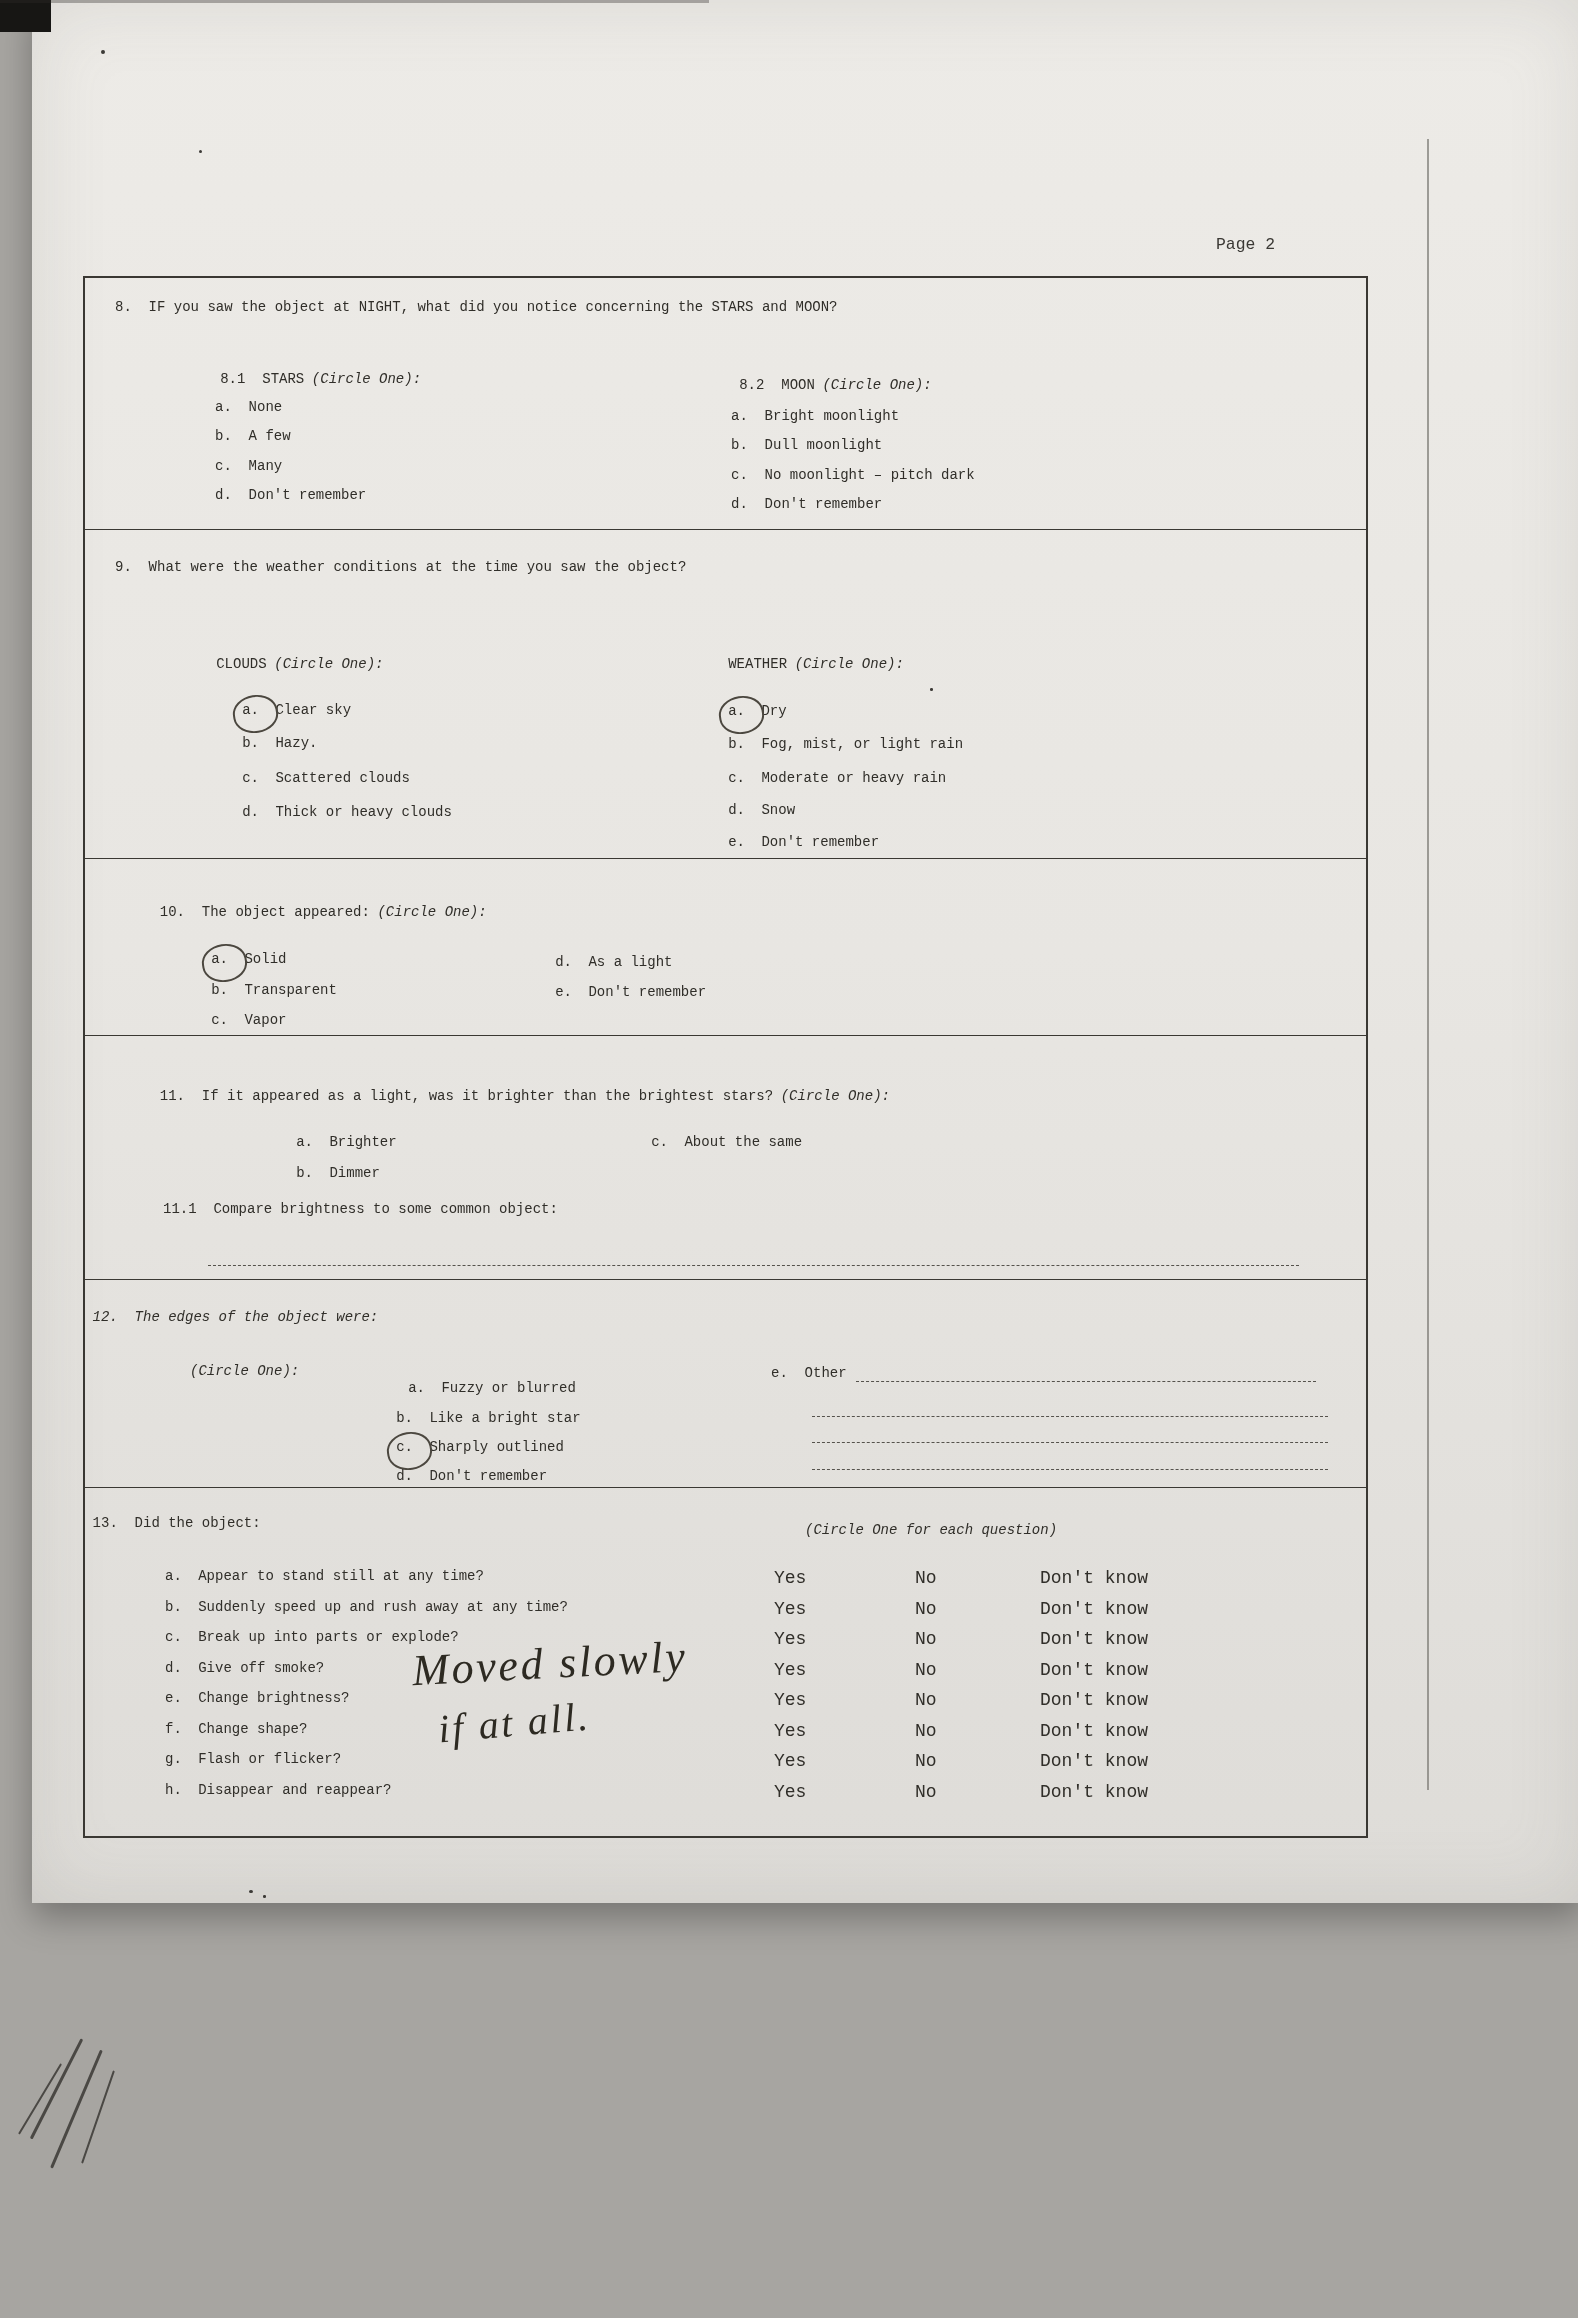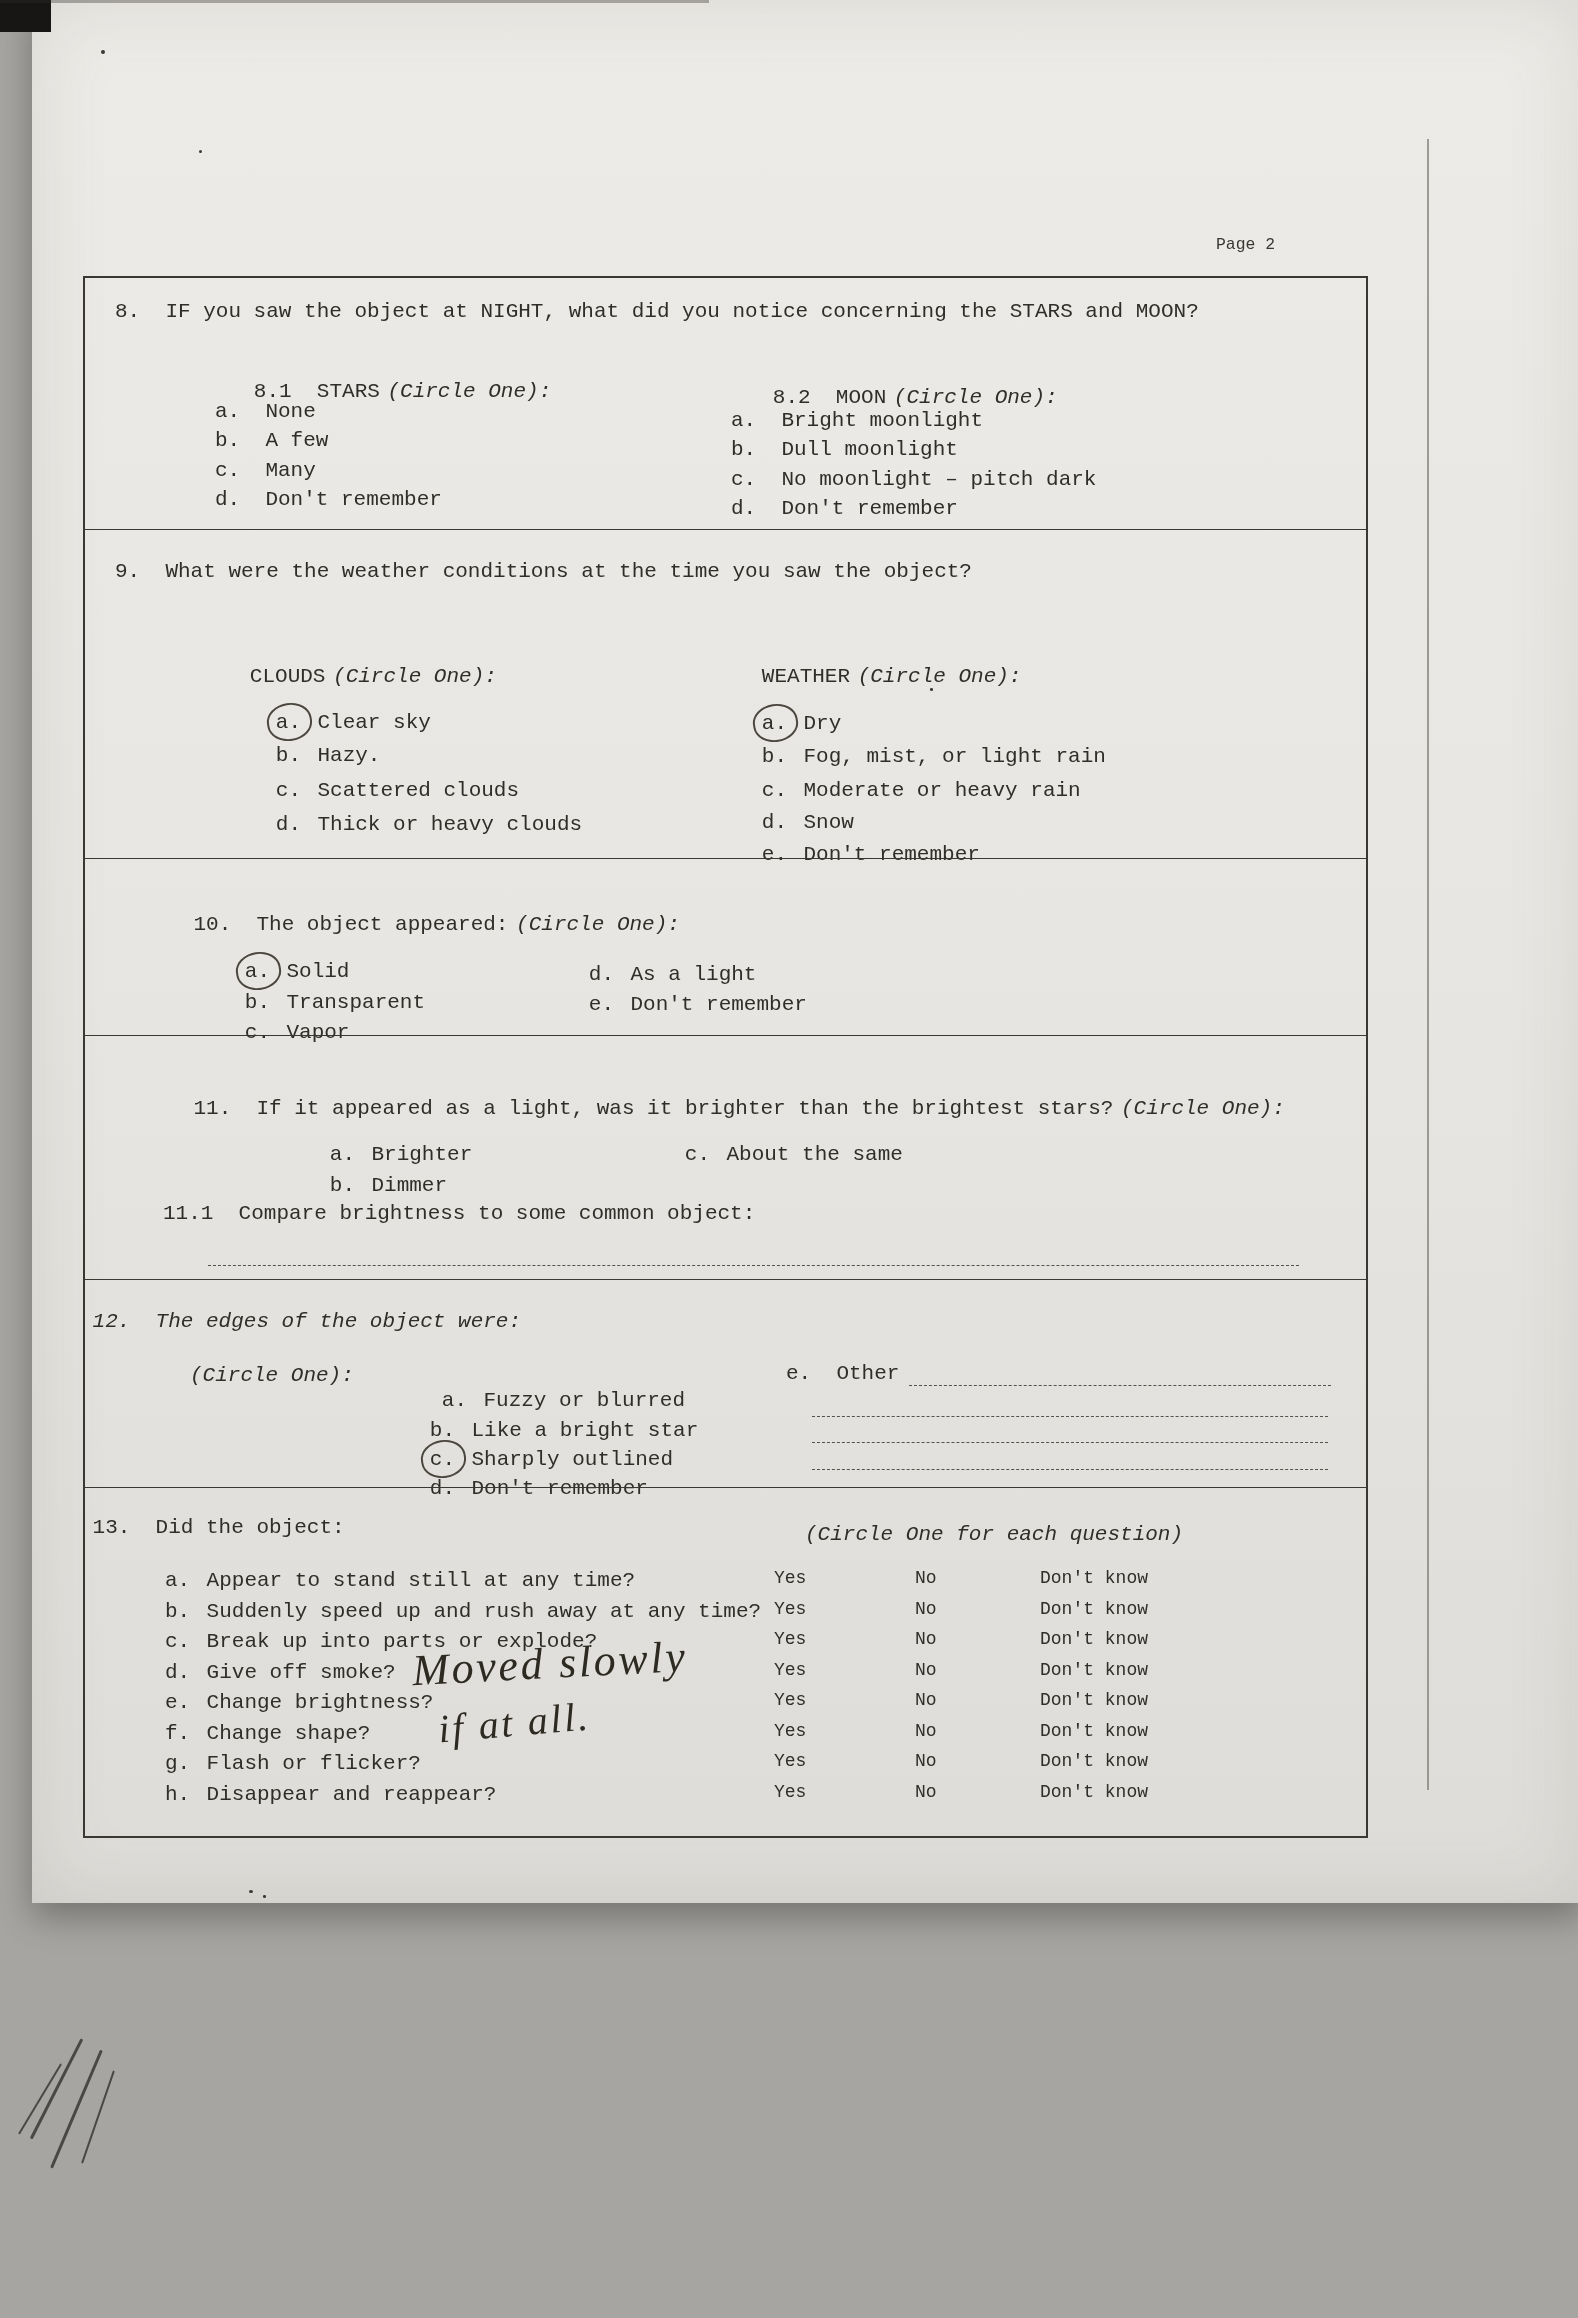--- a/index.html
+++ b/index.html
@@ -12,21 +12,21 @@
   }
   .canvas { position:absolute; inset:0; }
 
   .paper {
     position:absolute; left:32px; top:0; width:1551px; height:1903px;
     background:linear-gradient(180deg,#edebe7 0%,#e8e6e2 50%,#dedcd8 100%);
     box-shadow:0 14px 33px rgba(0,0,0,.30), inset 0 0 76px rgba(115,113,106,.16);
   }
 
   .pos { position:absolute; white-space:pre; }
-  .txt { font-size:21px; color:#302e29; line-height:1.2; }
+  .txt { font-size:14px; color:#302e29; line-height:1.2; }
   .it  { font-style:italic; }
   .sp  { margin-left:7.6px; }
 
   .page-label { font-size:16.4px; color:#3a3834; }
 
   .form-box {
     position:absolute; left:51px; top:276px; width:1285px; height:1562px;
     border:2.2px solid #3a3833;
   }
   .divider { position:absolute; left:0; width:100%; height:0; border-top:1.6px solid #3a3833; }
@@ -203,21 +203,21 @@
       <div class="pos txt" style="left:244px; top:1144px;">
         <span class="circled">c.</span><span class="lbl">Sharply outlined</span>
       </div>
       <div class="pos txt" style="left:244px; top:1115px;">
         <span>b.</span><span class="lbl">Like a bright star</span>
       </div>
       <div class="pos txt" style="left:244px; top:1173px;">
         <span>d.</span><span class="lbl">Don't remember</span>
       </div>
 
-      <div class="other-row" style="left:701px; top:1083px; width:545px;">
+      <div class="other-row" style="left:686px; top:1083px; width:545px;">
         <span class="txt" style="white-space:pre;">e.  Other</span>
         <span class="fill-line"></span>
       </div>
       <div class="blank-line" style="left:727px; top:1138px; width:516px;"></div>
       <div class="blank-line" style="left:727px; top:1164px; width:516px;"></div>
       <div class="blank-line" style="left:727px; top:1191px; width:516px;"></div>
 
       <div class="divider" style="top:1209px;"></div>
 
       <div class="pos txt" style="left:7.6px; top:1237px;">13.  Did the object:</div>

